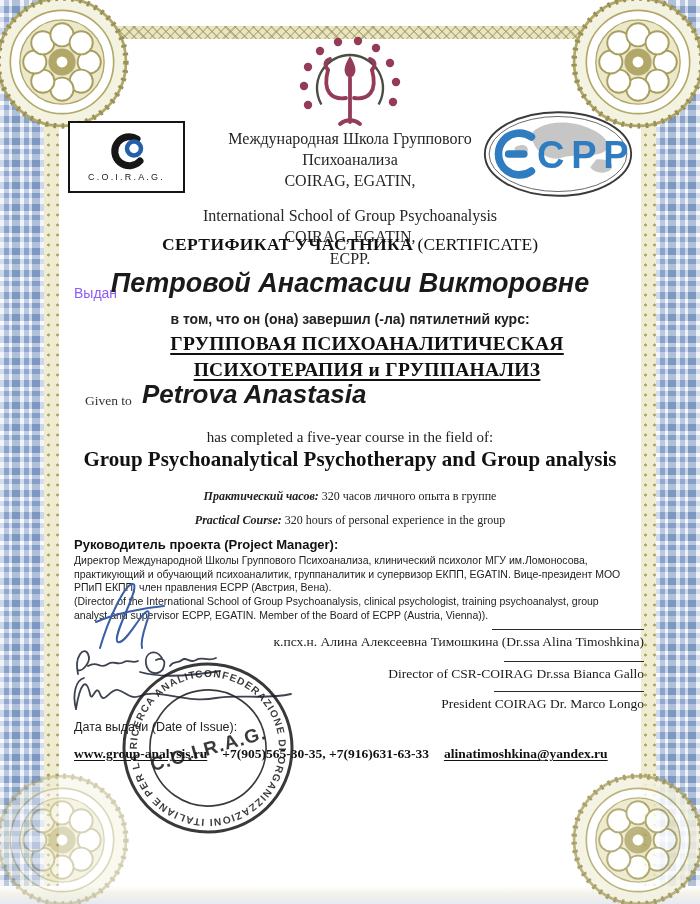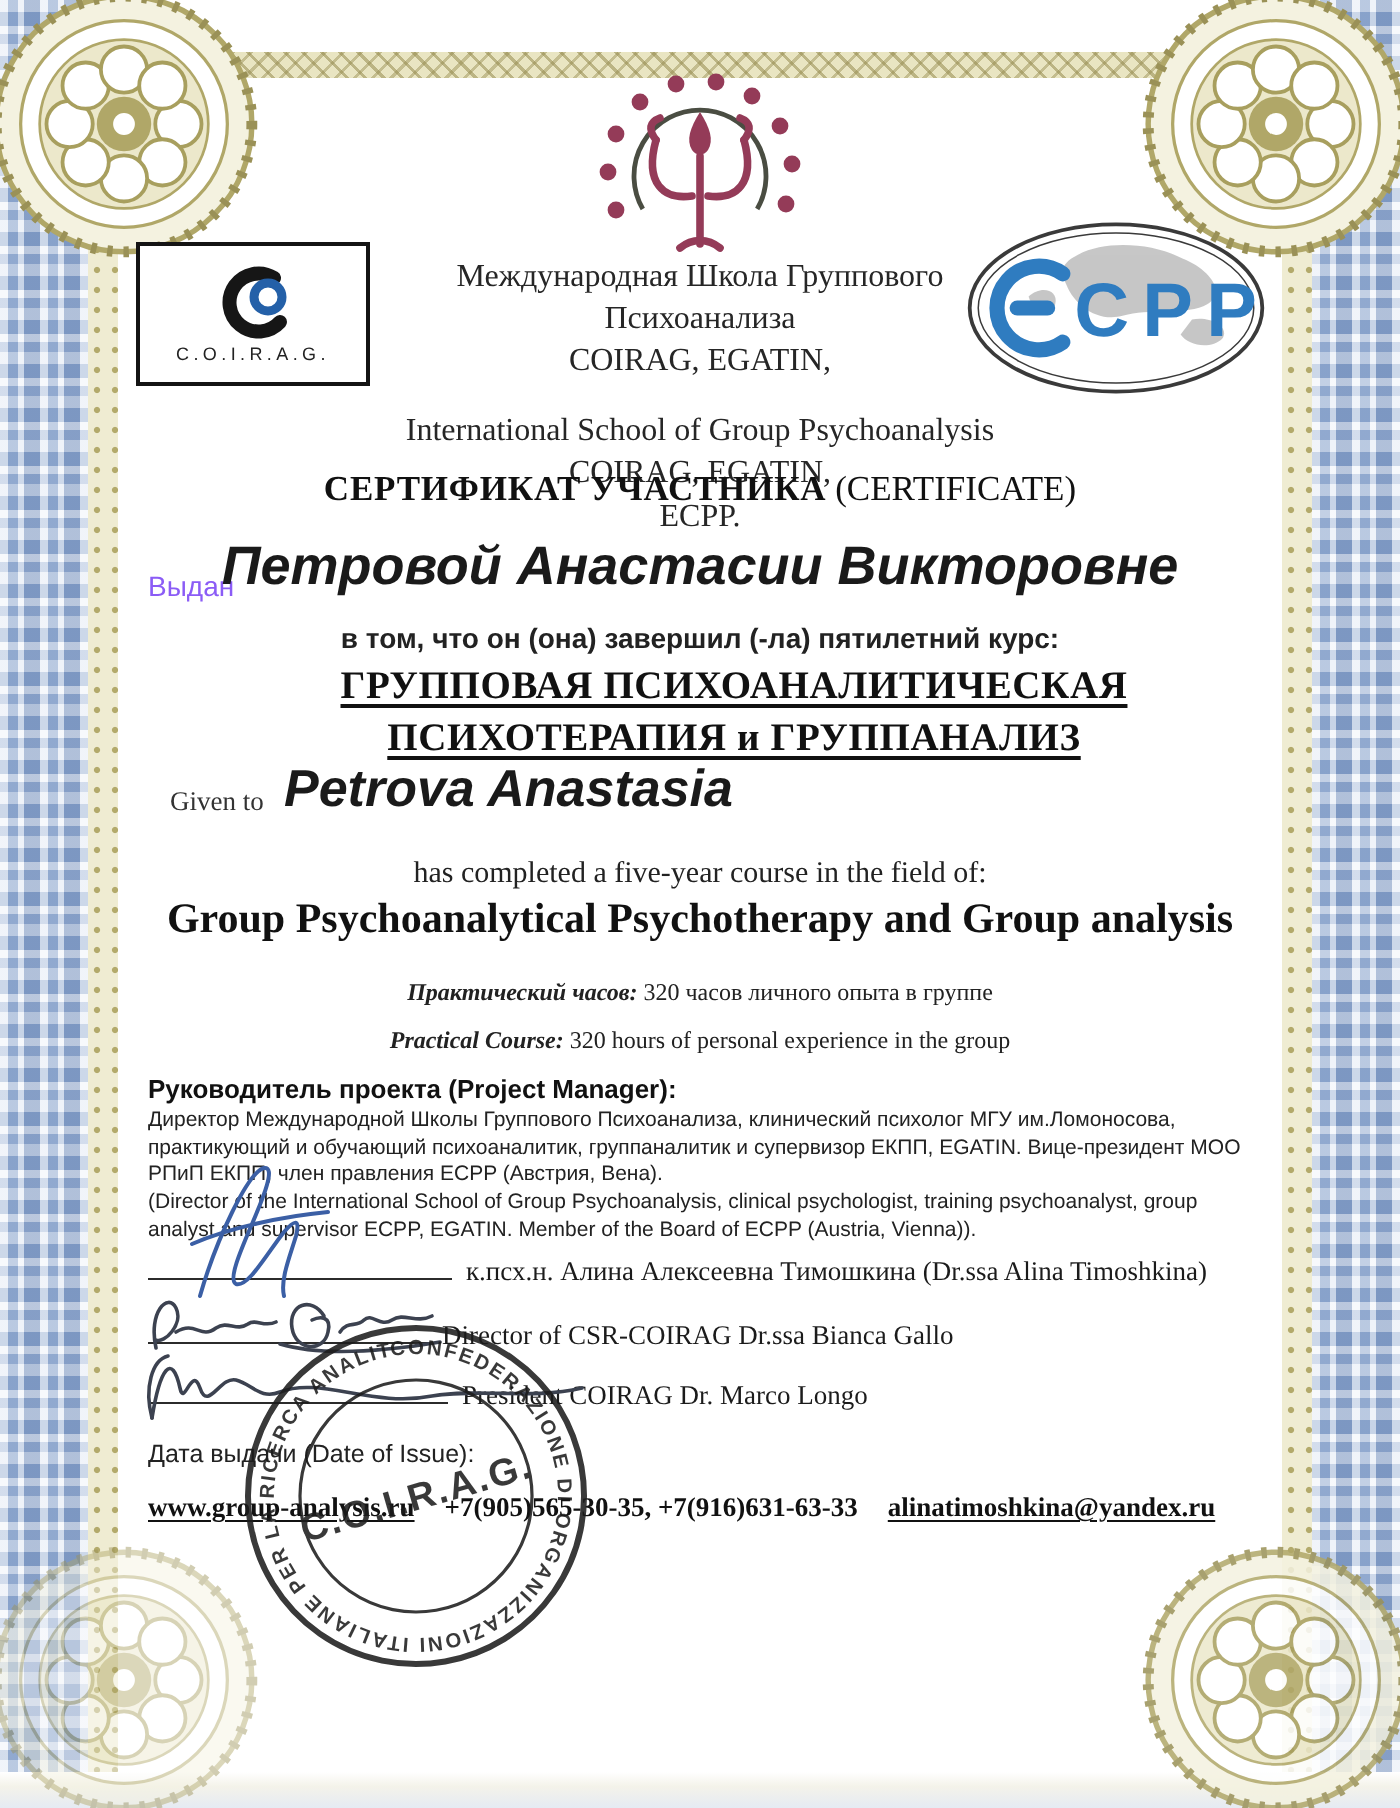--- a/index.html
+++ b/index.html
@@ -58,21 +58,21 @@
   .line-completed{left:0;right:0;top:429px;text-align:center;font-size:15px;color:#222;}
   .course-en{left:0;right:0;top:447px;text-align:center;font-weight:bold;font-size:21px;color:#111;}
   .pract{left:0;right:0;text-align:center;font-size:12px;color:#222;}
   .pract .lbl{font-style:italic;font-weight:600;}
   .pract-ru{top:489px;} .pract-en{top:513px;}
   .manager{left:74px;right:66px;top:537px;font-family:"Liberation Sans",sans-serif;}
   .manager h4{margin:0 0 2px 0;font-size:13px;color:#111;}
   .manager p{margin:0;font-size:10.5px;line-height:1.3;color:#222;}
 
   
-  .sig-row{left:74px;right:56px;display:flex;align-items:flex-end;}
+  .sig-row{left:74px;right:56px;display:flex;align-items:flex-end;flex-direction:column;}
   .sig-line{border-bottom:1.6px solid #2b2b2b;height:1px;margin-bottom:4px;flex:none;}
   .sig-title{margin-left:7px;font-size:13.5px;color:#1b1b1b;white-space:nowrap;}
   .sr1{top:628px;} .sr1 .sig-line{width:152px;}
   .sr2{top:660px;} .sr2 .sig-line{width:140px;}
   .sr3{top:690px;} .sr3 .sig-line{width:150px;}
   .sig-svg{pointer-events:none;}
   .date-line{left:74px;top:720px;font-family:"Liberation Sans",sans-serif;font-size:12.5px;color:#222;}
   .contacts{left:74px;right:52px;top:746px;display:flex;gap:15px;font-weight:bold;font-size:13.5px;color:#111;
     align-items:baseline;}
   .contacts .u{text-decoration:underline;text-underline-offset:2px;}

